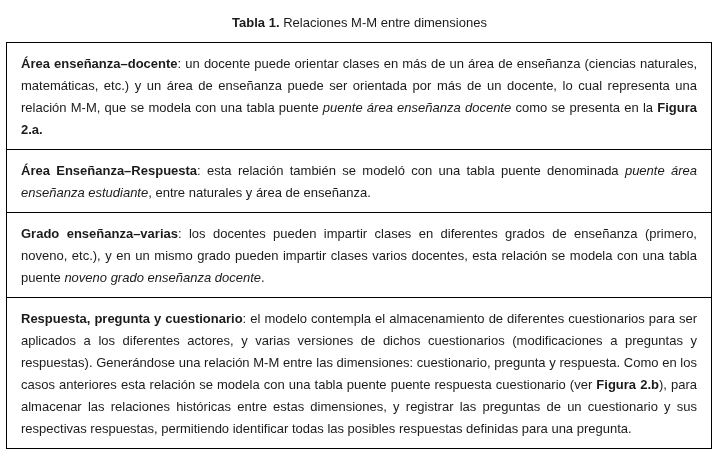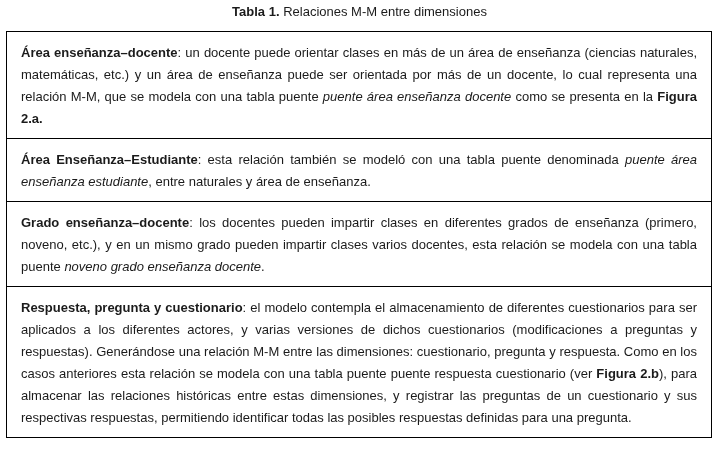--- a/index.html
+++ b/index.html
@@ -8,21 +8,21 @@
     background: #ffffff;
   }
   body {
     width: 719px;
     height: 468px;
     font-family: "Liberation Sans", sans-serif;
     color: #1b1b1b;
     overflow: hidden;
   }
   .caption {
-    margin: 4px 0 0 0;
+    margin: 15px 0 0 0;
     text-align: center;
     font-size: 13px;
     line-height: 16px;
     color: #1b1b1b;
   }
   .caption b { font-weight: bold; }
   .mm-table {
     margin: 11px 7px 16px 6px;
     border: 1.6px solid #000000;
     background: #ffffff;
@@ -47,24 +47,24 @@
 
 <main>
   <p class="caption"><b>Tabla 1.</b><span> Relaciones M-M entre dimensiones</span></p>
 
   <section class="mm-table" id="mm-table">
   <div class="row">
     <p class="cell"><strong class="heading">Área enseñanza–docente</strong><span class="body"><span>: un docente puede orientar clases en más de un área de enseñanza (ciencias naturales, matemáticas, etc.) y un área de enseñanza puede ser orientada por más de un docente, lo cual representa una relación M-M, que se modela con una tabla puente </span><i>puente área enseñanza docente</i><span> como se presenta en la </span><b>Figura 2.a.</b></span></p>
   </div>
 
   <div class="row">
-    <p class="cell"><strong class="heading">Área Enseñanza–Estudiante</strong><span class="body"><span>: esta relación también se modeló con una tabla puente denominada </span><i>puente área enseñanza estudiante</i><span>, entre naturales y área de enseñanza.</span></span></p>
+    <p class="cell"><strong class="heading">Área Enseñanza–Respuesta</strong><span class="body"><span>: esta relación también se modeló con una tabla puente denominada </span><i>puente área enseñanza estudiante</i><span>, entre naturales y área de enseñanza.</span></span></p>
   </div>
 
   <div class="row">
-    <p class="cell"><strong class="heading">Grado enseñanza–docente</strong><span class="body"><span>: los docentes pueden impartir clases en diferentes grados de enseñanza (primero, noveno, etc.), y en un mismo grado pueden impartir clases varios docentes, esta relación se modela con una tabla puente </span><i>noveno grado enseñanza docente</i><span>.</span></span></p>
+    <p class="cell"><strong class="heading">Grado enseñanza–varias</strong><span class="body"><span>: los docentes pueden impartir clases en diferentes grados de enseñanza (primero, noveno, etc.), y en un mismo grado pueden impartir clases varios docentes, esta relación se modela con una tabla puente </span><i>noveno grado enseñanza docente</i><span>.</span></span></p>
   </div>
 
   <div class="row">
     <p class="cell"><strong class="heading">Respuesta, pregunta y cuestionario</strong><span class="body"><span>: el modelo contempla el almacenamiento de diferentes cuestionarios para ser aplicados a los diferentes actores, y varias versiones de dichos cuestionarios (modificaciones a preguntas y respuestas). Generándose una relación M-M entre las dimensiones: cuestionario, pregunta y respuesta. Como en los casos anteriores esta relación se modela con una tabla puente puente respuesta cuestionario (ver </span><b>Figura 2.b</b><span>), para almacenar las relaciones históricas entre estas dimensiones, y registrar las preguntas de un cuestionario y sus respectivas respuestas, permitiendo identificar todas las posibles respuestas definidas para una pregunta.</span></span></p>
   </div>
 </section>
 </main>
 
 </body></html>

